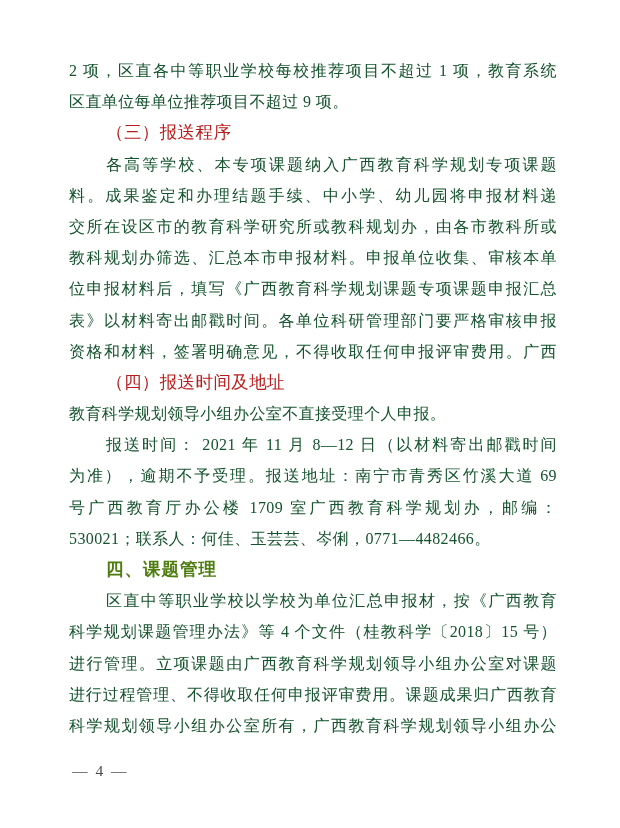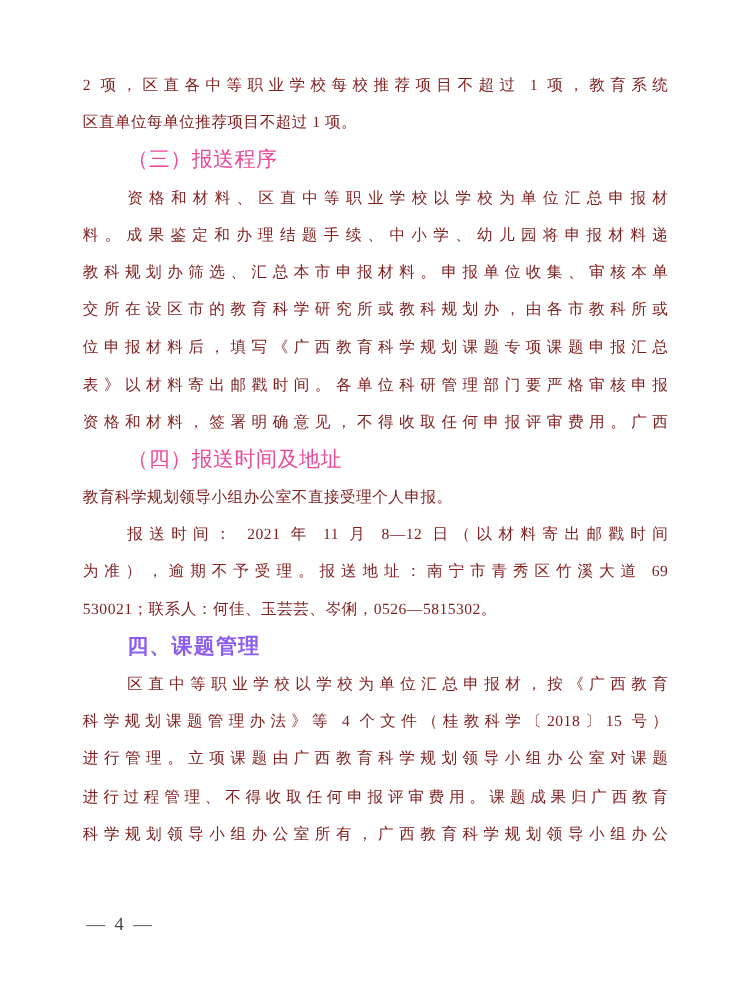--- a/index.html
+++ b/index.html
@@ -17,76 +17,77 @@
   }
   .text-block {
     position: absolute;
     left: 69px;
     top: 55px;
     width: 488px;
   }
   .line {
     height: 31.2px;
     line-height: 31.2px;
-    font-size: 13px;
-    color: #7f1d1d;
+    font-size: 16px;
+    color: #14532d;
     letter-spacing: 0.4px;
     white-space: nowrap;
   }
   .line.just {
     white-space: normal;
     text-align: justify;
     text-align-last: justify;
     text-justify: inter-character;
   }
   .line.indent {
     text-indent: 37px;
   }
   .line.kai-heading {
     font-family: "Liberation Serif", "DejaVu Serif", serif;
     font-size: 17.5px;
-    color: #ec4899;
+    color: #b91c1c;
   }
   .line.bold-heading {
     font-family: "Liberation Sans", "DejaVu Sans", sans-serif;
     font-weight: 700;
     font-size: 17.5px;
-    color: #8b5cf6;
+    color: #4d7c0f;
     letter-spacing: 1px;
   }
   .footer-page-number {
     position: absolute;
     left: 72px;
     top: 762px;
     font-size: 15.5px;
     color: #4a4a4a;
     letter-spacing: 2px;
     font-family: "Liberation Serif", "DejaVu Serif", serif;
   }
 </style>
 </head>
 <body>
 
 <div class="page">
   <div class="text-block">
       <div class="line body just">2 项，区直各中等职业学校每校推荐项目不超过 1 项，教育系统</div>
-      <div class="line body">区直单位每单位推荐项目不超过 1 项。</div>
+      <div class="line body">区直单位每单位推荐项目不超过 9 项。</div>
       <div class="line kai-heading indent">（三）报送程序</div>
-      <div class="line body indent just">资格和材料、区直中等职业学校以学校为单位汇总申报材</div>
+      <div class="line body indent just">各高等学校、本专项课题纳入广西教育科学规划专项课题</div>
       <div class="line body just">料。成果鉴定和办理结题手续、中小学、幼儿园将申报材料递</div>
+      <div class="line body just">交所在设区市的教育科学研究所或教科规划办，由各市教科所或</div>
       <div class="line body just">教科规划办筛选、汇总本市申报材料。申报单位收集、审核本单</div>
-      <div class="line body just">交所在设区市的教育科学研究所或教科规划办，由各市教科所或</div>
       <div class="line body just">位申报材料后，填写《广西教育科学规划课题专项课题申报汇总</div>
       <div class="line body just">表》以材料寄出邮戳时间。各单位科研管理部门要严格审核申报</div>
       <div class="line body just">资格和材料，签署明确意见，不得收取任何申报评审费用。广西</div>
       <div class="line kai-heading indent">（四）报送时间及地址</div>
       <div class="line body">教育科学规划领导小组办公室不直接受理个人申报。</div>
       <div class="line body indent just">报送时间： 2021 年 11 月 8—12 日（以材料寄出邮戳时间</div>
       <div class="line body just">为准），逾期不予受理。报送地址：南宁市青秀区竹溪大道 69</div>
-      <div class="line body">530021；联系人：何佳、玉芸芸、岑俐，0526—5815302。</div>
+      <div class="line body just">号广西教育厅办公楼 1709 室广西教育科学规划办，邮编：</div>
+      <div class="line body">530021；联系人：何佳、玉芸芸、岑俐，0771—4482466。</div>
       <div class="line bold-heading indent">四、课题管理</div>
       <div class="line body indent just">区直中等职业学校以学校为单位汇总申报材，按《广西教育</div>
       <div class="line body just">科学规划课题管理办法》等 4 个文件（桂教科学〔2018〕15 号）</div>
       <div class="line body just">进行管理。立项课题由广西教育科学规划领导小组办公室对课题</div>
       <div class="line body just">进行过程管理、不得收取任何申报评审费用。课题成果归广西教育</div>
       <div class="line body just">科学规划领导小组办公室所有，广西教育科学规划领导小组办公</div>
     </div>
   <div class="footer-page-number">— 4 —</div>
 </div>
 

